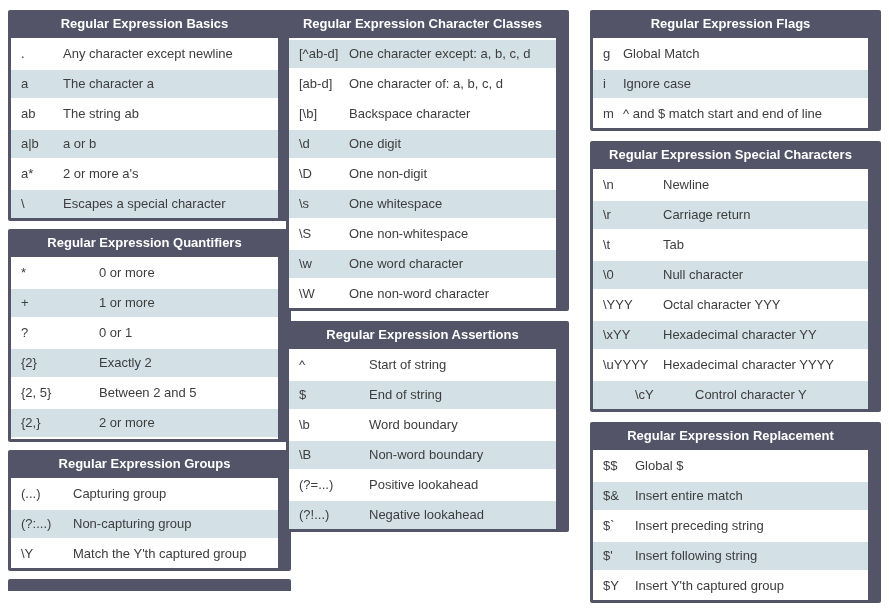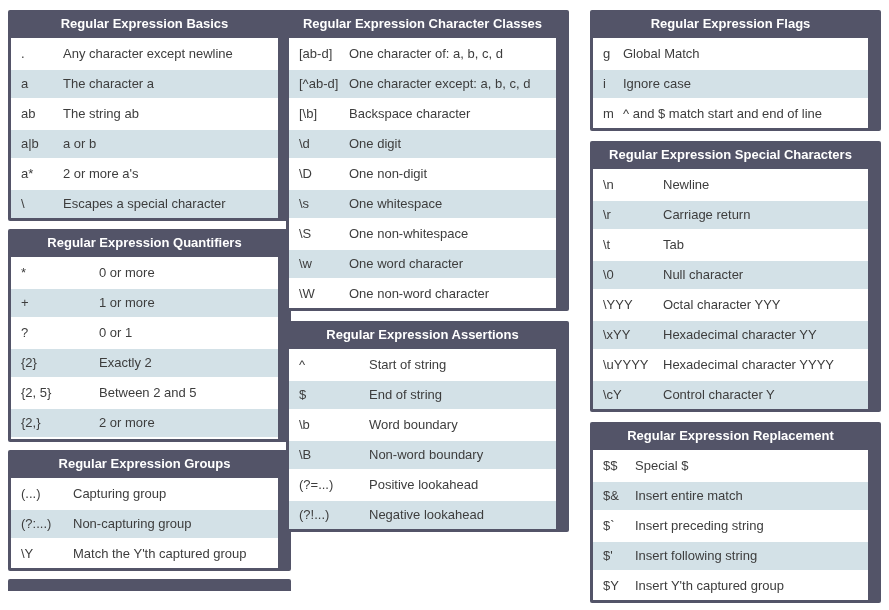--- a/index.html
+++ b/index.html
@@ -169,28 +169,28 @@
   </div>
 
   <div class="cut-bar"></div>
 </div>
 
 <div class="col col-mid">
 
   <div class="rx-table">
     <div class="rx-header">Regular Expression Character Classes</div>
     <div class="rx-body">
+        <div class="rx-row alt">
+          <span class="code" style="flex-basis: 60px;">[^ab-d]</span>
+          <span class="desc">One character except: a, b, c, d</span>
+        </div>
         <div class="rx-row">
           <span class="code" style="flex-basis: 60px;">[ab-d]</span>
           <span class="desc">One character of: a, b, c, d</span>
         </div>
-        <div class="rx-row alt">
-          <span class="code" style="flex-basis: 60px;">[^ab-d]</span>
-          <span class="desc">One character except: a, b, c, d</span>
-        </div>
         <div class="rx-row">
           <span class="code" style="flex-basis: 60px;">[\b]</span>
           <span class="desc">Backspace character</span>
         </div>
         <div class="rx-row alt">
           <span class="code" style="flex-basis: 60px;">\d</span>
           <span class="desc">One digit</span>
         </div>
         <div class="rx-row">
           <span class="code" style="flex-basis: 60px;">\D</span>
@@ -291,32 +291,32 @@
         </div>
         <div class="rx-row alt">
           <span class="code" style="flex-basis: 70px;">\xYY</span>
           <span class="desc">Hexadecimal character YY</span>
         </div>
         <div class="rx-row">
           <span class="code" style="flex-basis: 70px;">\uYYYY</span>
           <span class="desc">Hexadecimal character YYYY</span>
         </div>
         <div class="rx-row alt">
-          <span class="code" style="flex-basis: 70px;">\cY</span>
+          <span class="code" style="flex-basis: 70px; margin-left: 32px;">\cY</span>
           <span class="desc">Control character Y</span>
         </div>
       </div>
   </div>
 
   <div class="rx-table">
     <div class="rx-header">Regular Expression Replacement</div>
     <div class="rx-body">
         <div class="rx-row">
           <span class="code" style="flex-basis: 42px;">$$</span>
-          <span class="desc">Special $</span>
+          <span class="desc">Global $</span>
         </div>
         <div class="rx-row alt">
           <span class="code" style="flex-basis: 42px;">$&amp;</span>
           <span class="desc">Insert entire match</span>
         </div>
         <div class="rx-row">
           <span class="code" style="flex-basis: 42px;">$`</span>
           <span class="desc">Insert preceding string</span>
         </div>
         <div class="rx-row alt">

